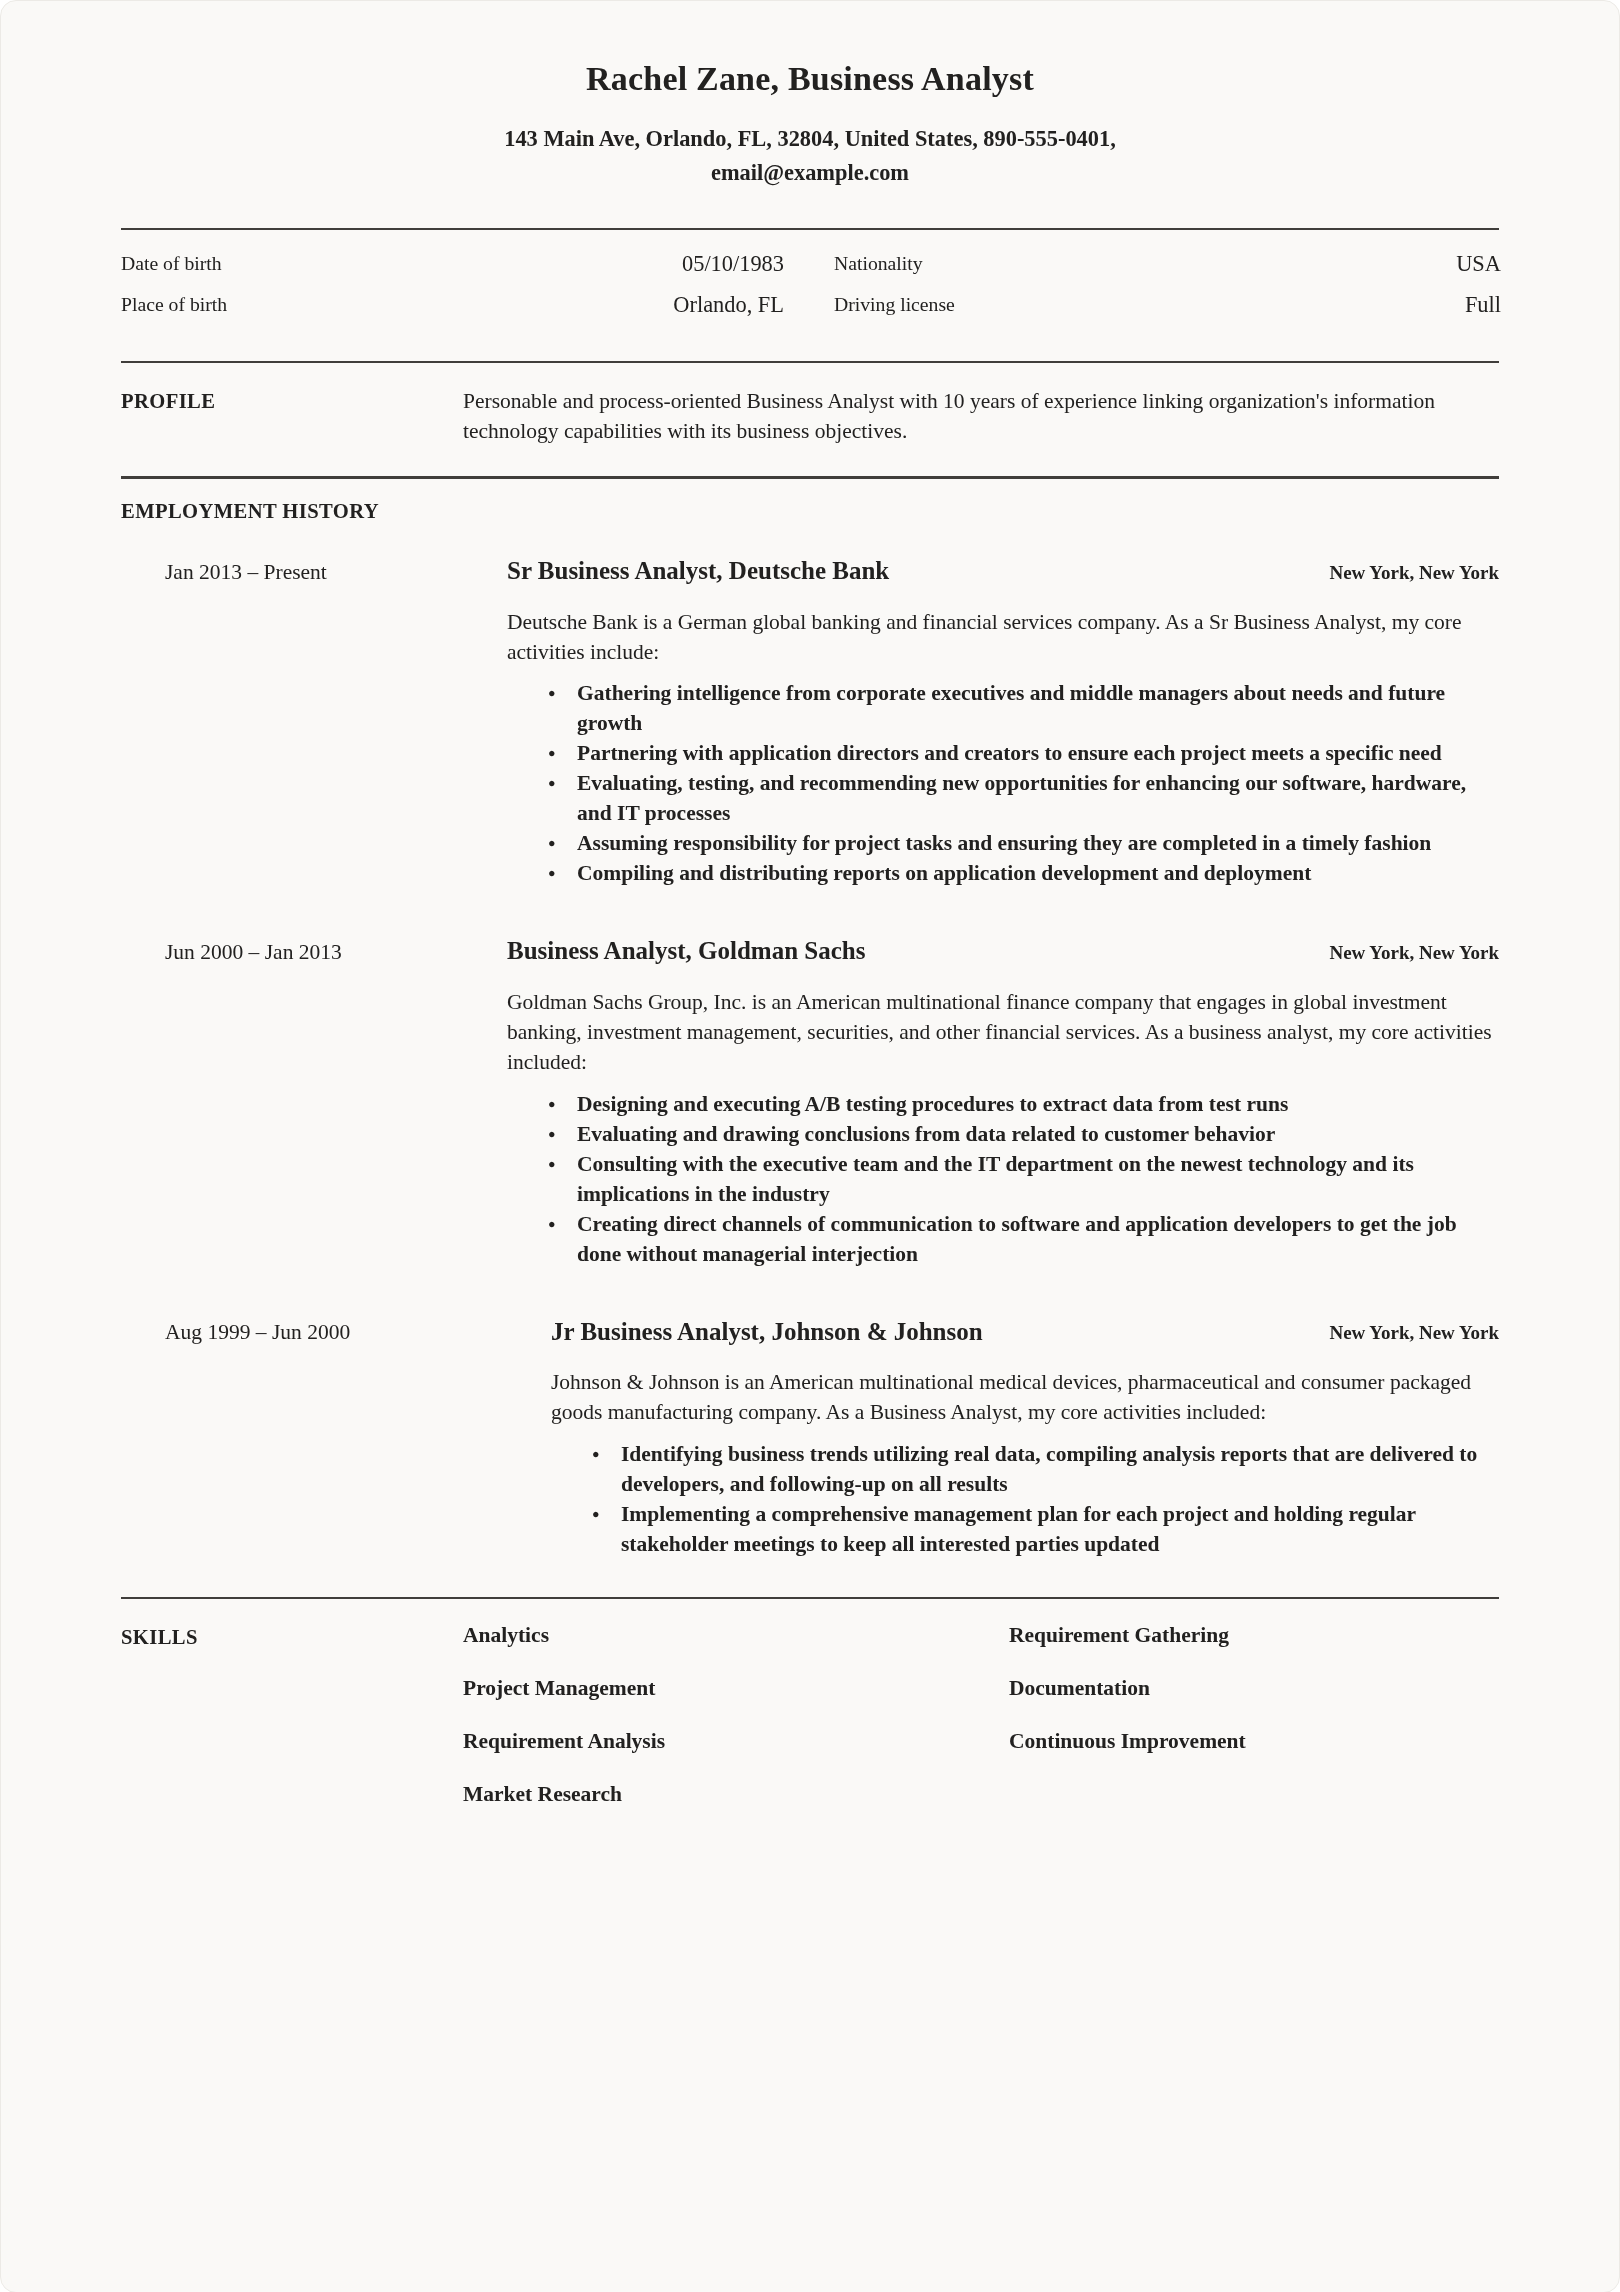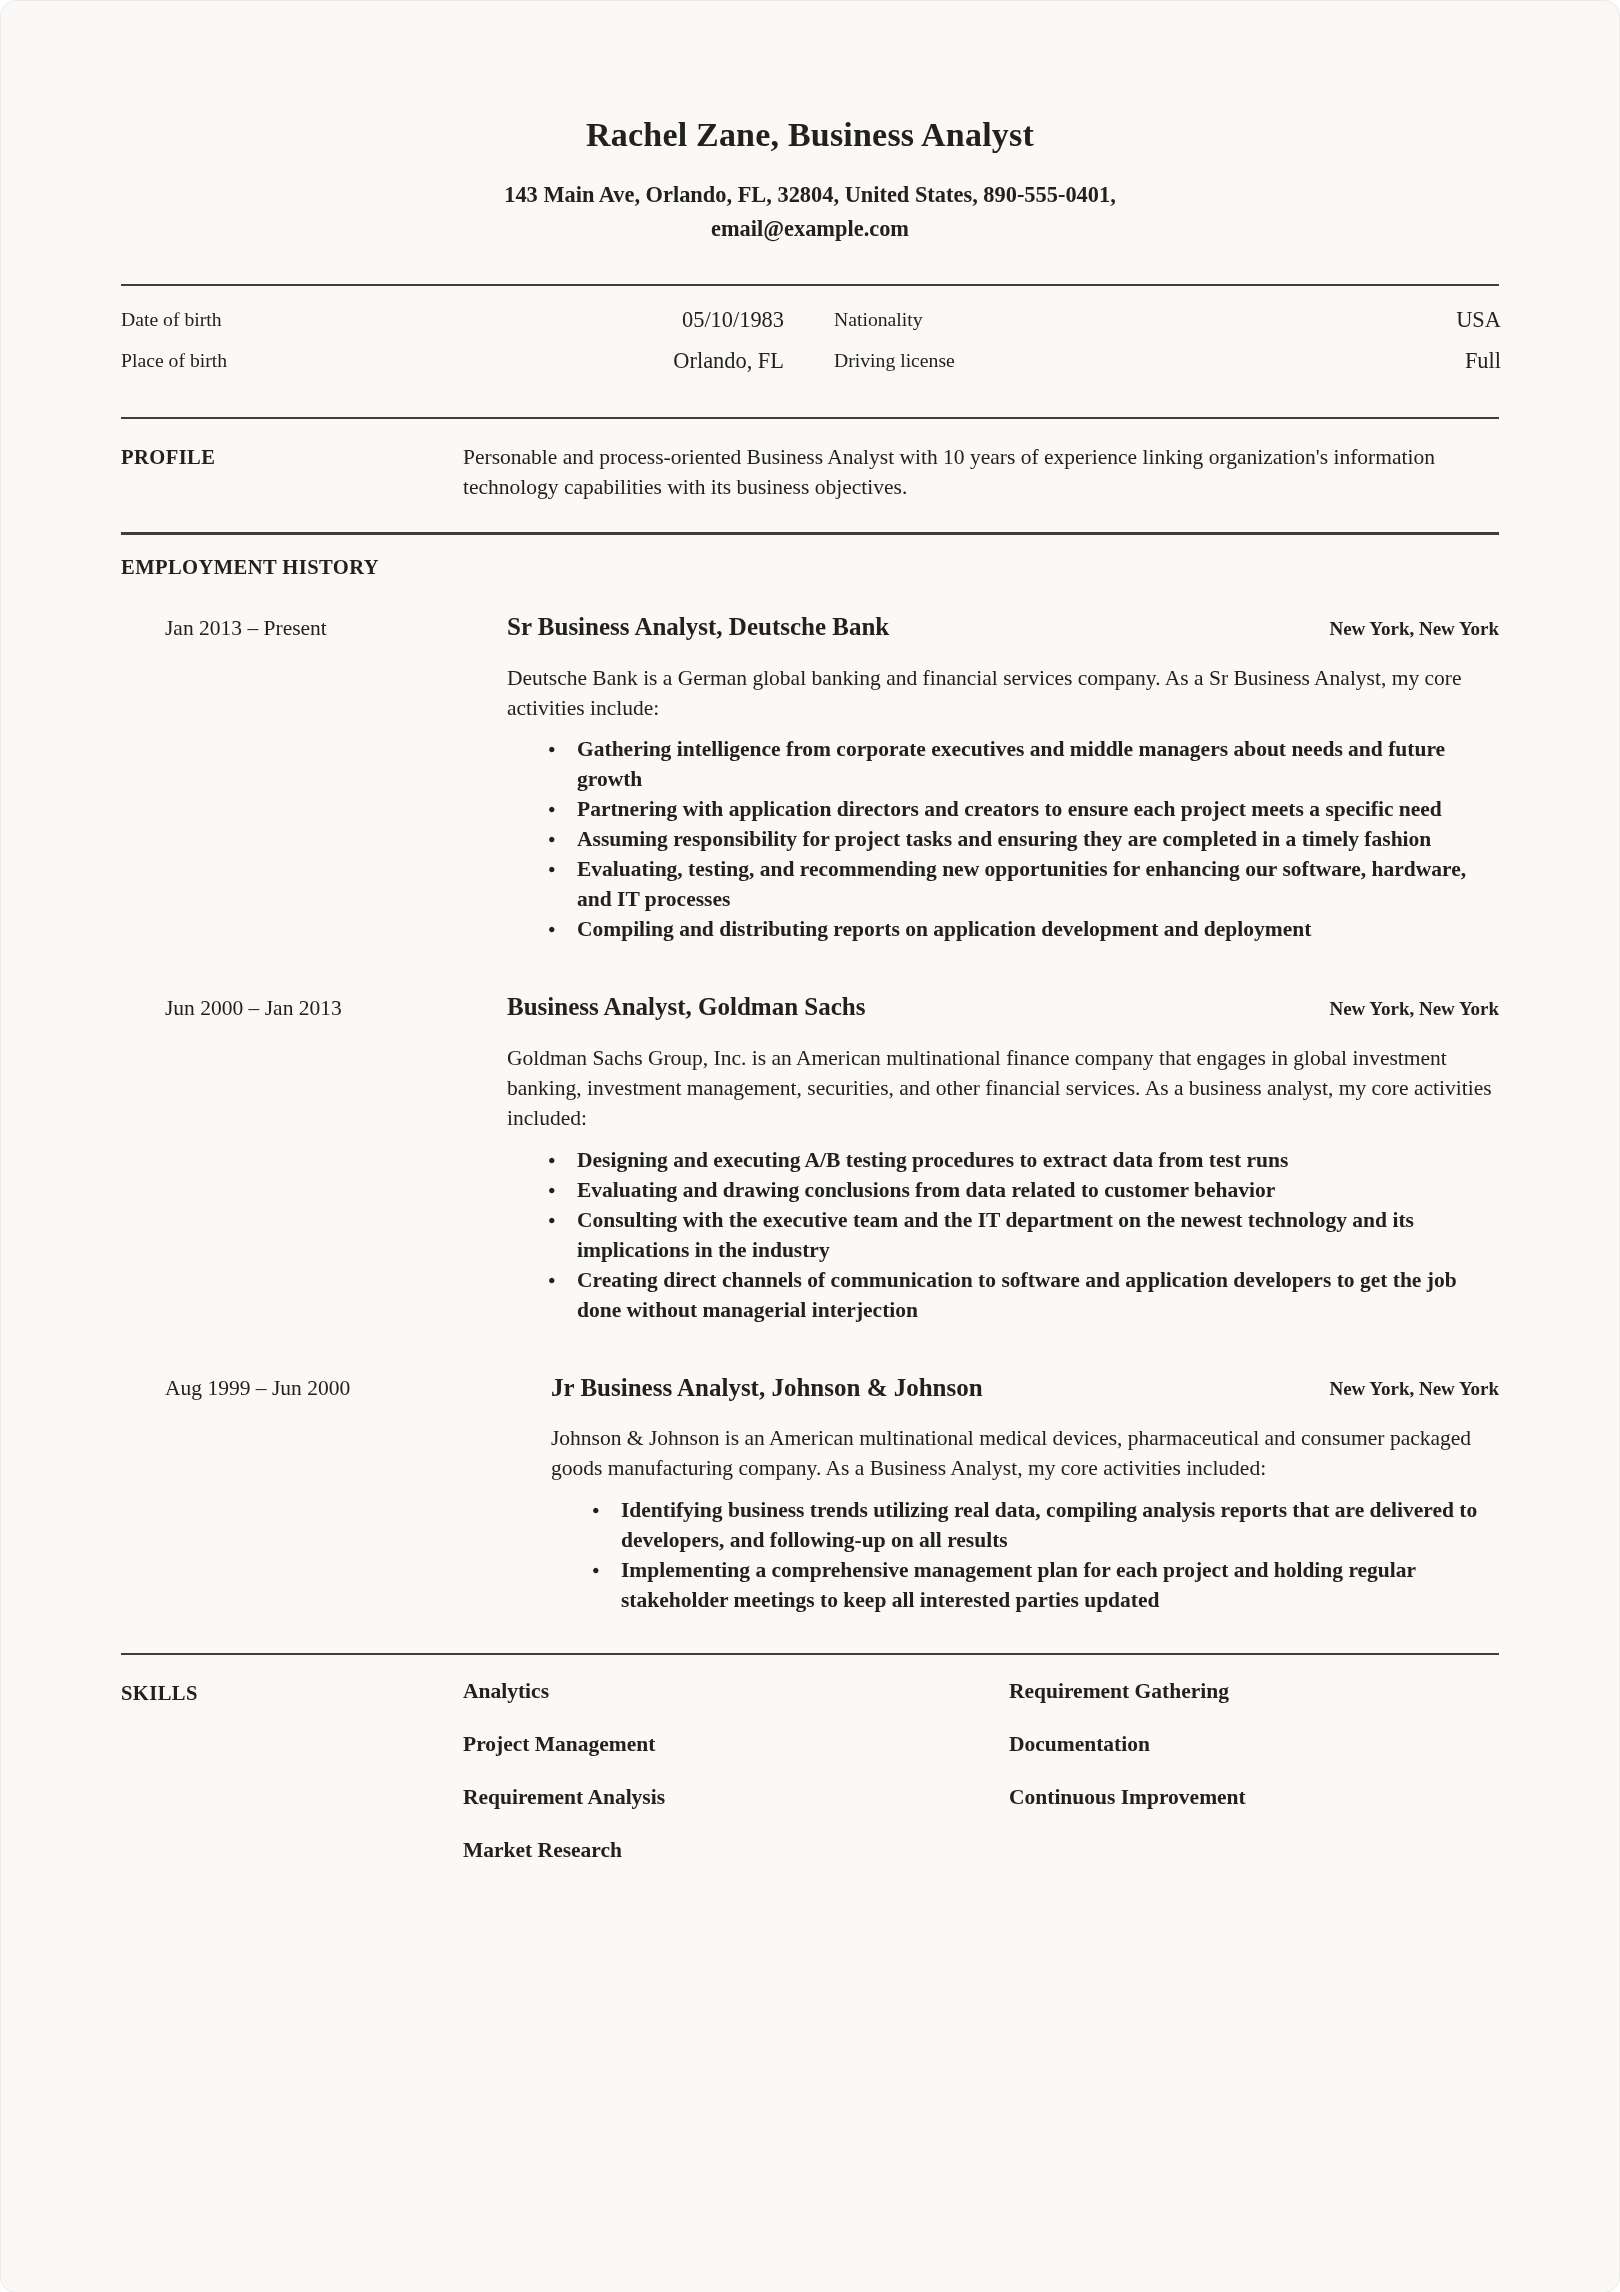--- a/index.html
+++ b/index.html
@@ -11,21 +11,21 @@
     background:#faf9f7;
     border:1.8px solid #eceae6;
     border-radius:16px;
     font-family:"Liberation Serif","DejaVu Serif",serif;
     color:#222120;
     overflow:hidden;
   }
   .inner { padding:0 120px; }
 
   
-  .header { padding-top:113px; text-align:center; }
+  .header { padding-top:57px; text-align:center; }
   .name { font-size:34px; font-weight:bold; line-height:41px; letter-spacing:0.2px; }
   .contact { margin-top:23px; font-size:22.4px; font-weight:bold; line-height:34px; }
 
   
   .rule { height:2.2px; background:#403e3b; }
   .rule-1 { margin-top:38px; }
   .rule-2 { margin-top:43px; }
   .rule-3 { margin-top:30px; }
   .rule-4 { margin-top:38px; }
 
@@ -131,22 +131,22 @@
         <div class="job-dates">Jan 2013 – Present</div>
         <div class="job-body">
           <div class="job-title-row">
             <div class="job-title">Sr Business Analyst, Deutsche Bank</div>
             <div class="job-location">New York, New York</div>
           </div>
           <div class="job-desc body-text">Deutsche Bank is a German global banking and financial services company. As a Sr Business Analyst, my core activities include:</div>
           <ul class="bullets">
             <li>Gathering intelligence from corporate executives and middle managers about needs and future growth</li>
             <li>Partnering with application directors and creators to ensure each project meets a specific need</li>
+            <li>Evaluating, testing, and recommending new opportunities for enhancing our software, hardware, and IT processes</li>
             <li>Assuming responsibility for project tasks and ensuring they are completed in a timely fashion</li>
-            <li>Evaluating, testing, and recommending new opportunities for enhancing our software, hardware, and IT processes</li>
             <li>Compiling and distributing reports on application development and deployment</li>
           </ul>
         </div>
       </div>
 
       <div class="job">
         <div class="job-dates">Jun 2000 – Jan 2013</div>
         <div class="job-body">
           <div class="job-title-row">
             <div class="job-title">Business Analyst, Goldman Sachs</div>

